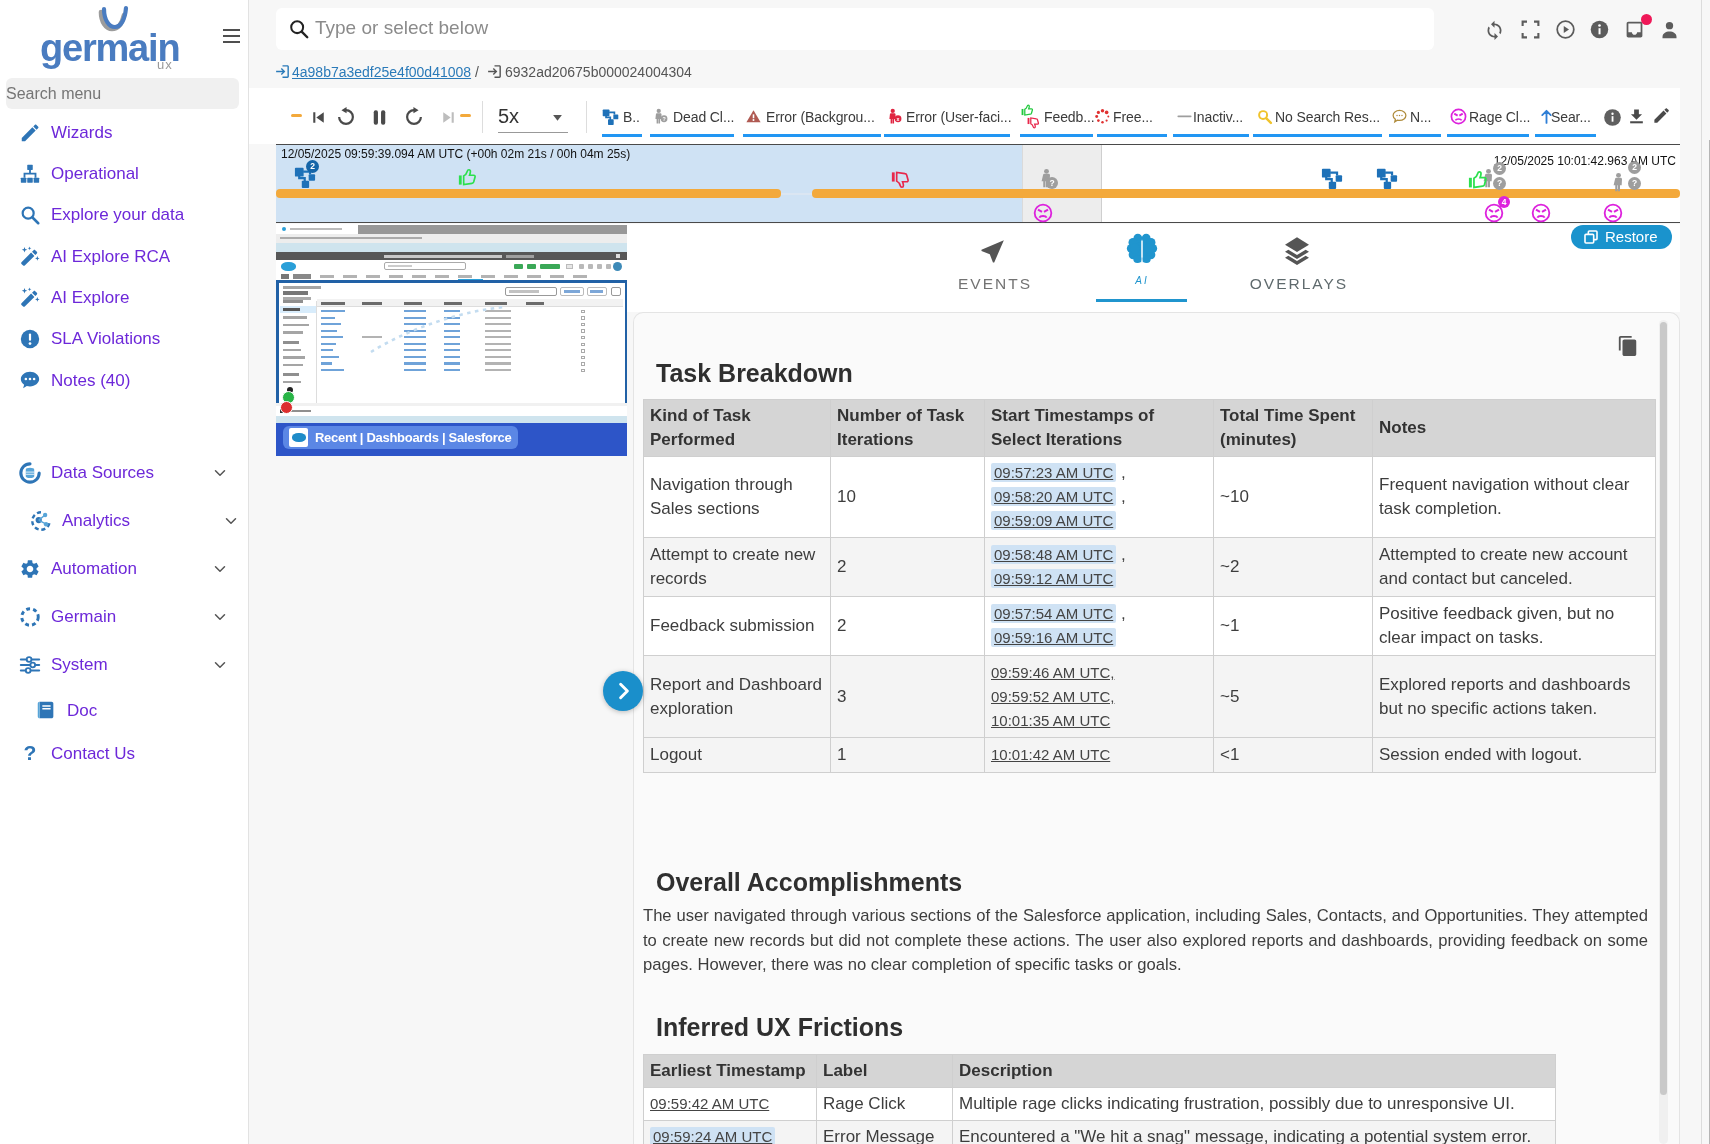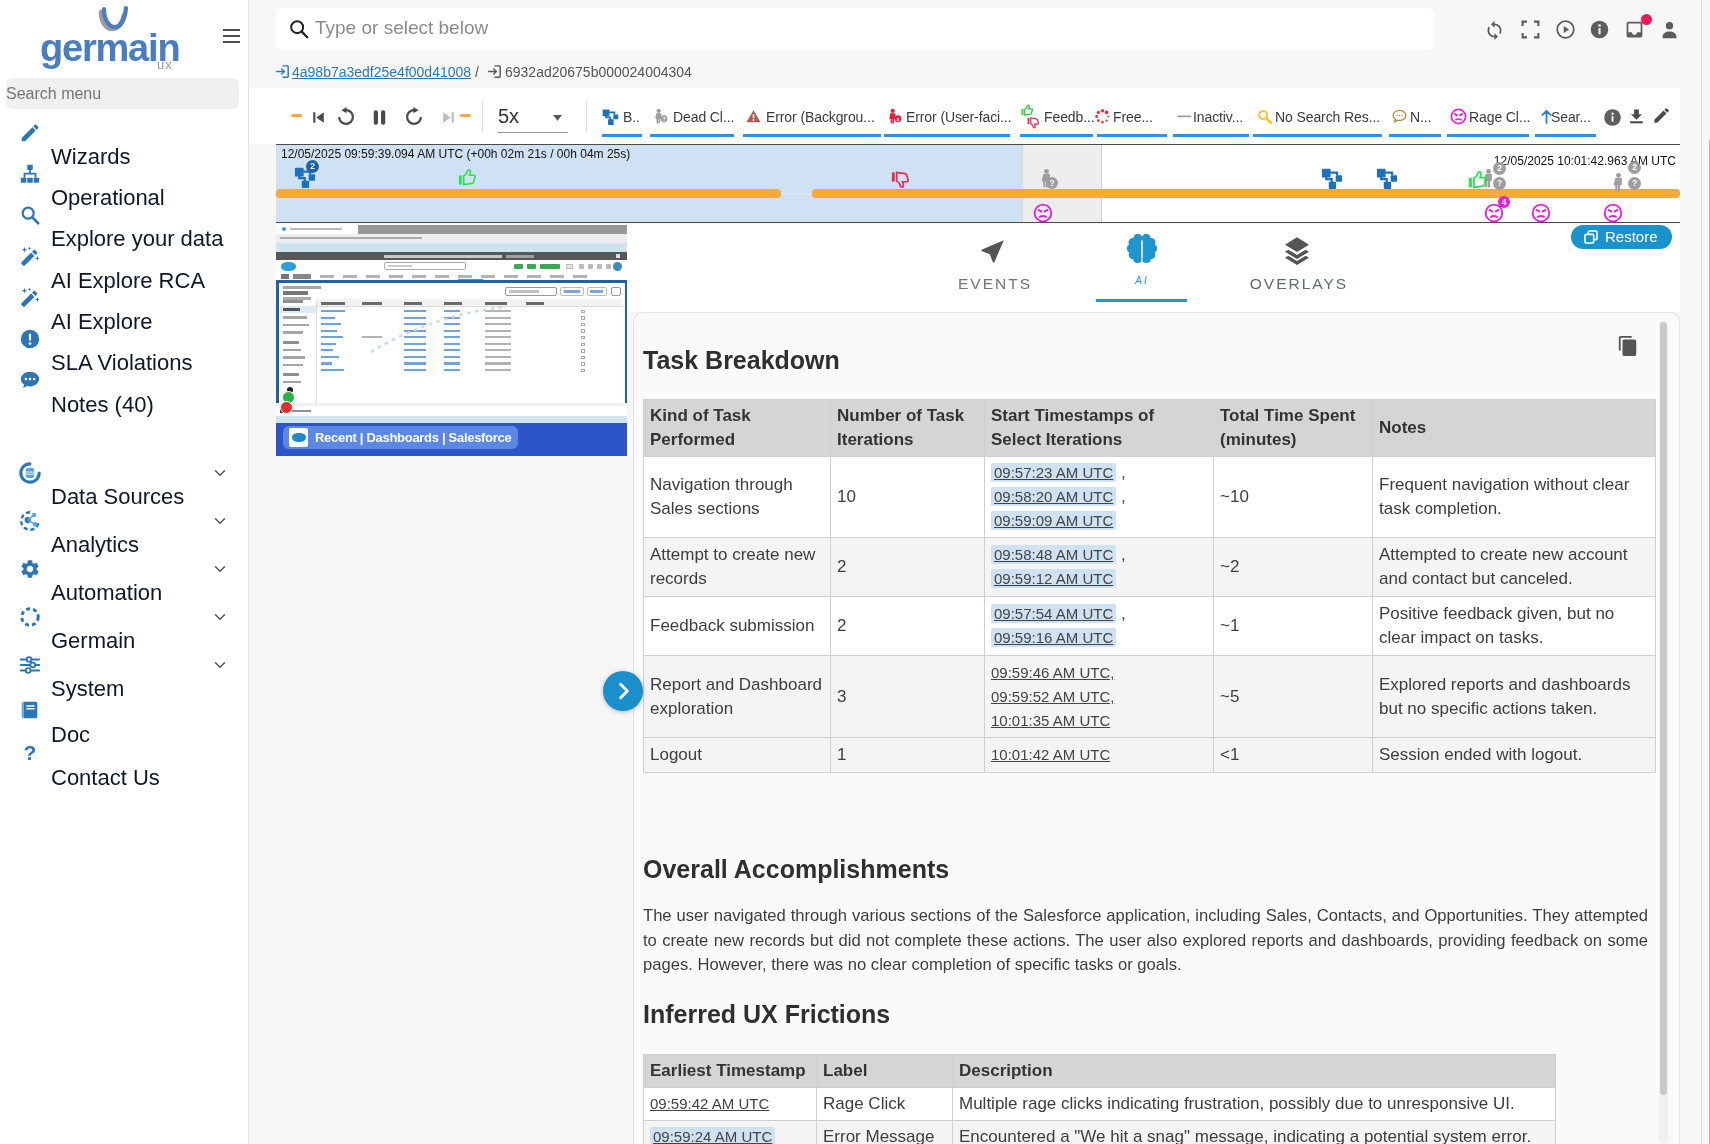--- a/index.html
+++ b/index.html
@@ -1,21 +1,21 @@
 <!DOCTYPE html>
 <html><head><meta charset="utf-8"><style>
 *{margin:0;padding:0;box-sizing:border-box;}
 html,body{width:1710px;height:1144px;overflow:hidden;}
 body{font-family:"Liberation Sans",sans-serif;background:#f7f7f7;position:relative;}
 .abs{position:absolute;}
 #sidebar{position:absolute;left:0;top:0;width:249px;height:1144px;background:#fff;border-right:1px solid #e2e2e2;}
-.mi-lbl{font-size:22px;color:#0f172a;white-space:nowrap;margin-top:24px;}
+.mi-lbl{font-size:17px;color:#6d28d9;white-space:nowrap;}
 .chip{position:absolute;top:109px;font-size:14px;letter-spacing:-0.1px;color:#3b3b3b;white-space:nowrap;}
 .chipline{position:absolute;top:134px;height:3px;background:#2196f3;}
-h2.sec{position:absolute;font-size:25px;font-weight:bold;color:#2f2f2f;white-space:nowrap;margin:0;}
+h2.sec{position:absolute;font-size:25px;font-weight:bold;color:#2f2f2f;white-space:nowrap;margin:13px;}
 table.t{position:absolute;border-collapse:collapse;font-size:17px;color:#3d3d3d;table-layout:fixed;}
 td.tsc{line-height:23px;}
 table.t th{background:#d5d5d5;font-weight:bold;text-align:left;color:#333;}
 table.t th,table.t td{border:1px solid #cfcfcf;padding:4px 6px;vertical-align:middle;line-height:24px;}
 .ts{color:#444;text-decoration:underline;font-size:15px;}
 .hl{background:#cfe2f4;padding:0 3px;border-radius:2px;}
 </style></head><body>
 
 <div id="sidebar">
 <svg class="abs" style="left:94px;top:2px" width="40" height="36" viewBox="0 0 40 36">
@@ -102,21 +102,21 @@
           <rect x="7.4" y="8.6" width="9.2" height="7"></rect>
           <ellipse cx="12" cy="15.6" rx="4.6" ry="1.9"></ellipse>
         </g>
         <path d="M7.4,11 h9.2 M7.4,13.4 h9.2" stroke="#fff" stroke-width="0.9"></path>
       </svg>
 <div class="abs mi-lbl" style="left:51px;top:24.0px;transform:translateY(-50%)">Data Sources</div>
 <svg class="abs" style="left:211px;top:15px" width="18" height="18" viewBox="0 0 24 24">
         <path d="M6,9 l6,6 6,-6" fill="none" stroke="#555" stroke-width="2" stroke-linecap="round" stroke-linejoin="round"></path>
       </svg>
 </div>
-<div class="abs" style="left:0;top:497px;width:226px;height:48px">
+<div class="abs" style="left:11px;top:497px;width:226px;height:48px">
 <svg class="abs" style="left:19px;top:13px" width="22" height="22" viewBox="0 0 24 24">
         <path d="M12,2.5 A9.5,9.5 0 1 0 21.5,12" fill="none" stroke="#2e75b6" stroke-width="2.6" stroke-dasharray="4.5 3"></path>
         <circle cx="9.5" cy="11" r="3.4" fill="#2e75b6"></circle>
         <circle cx="16.5" cy="5.5" r="2.4" fill="#58a5d8"></circle>
         <circle cx="17.5" cy="15.5" r="2.4" fill="#58a5d8"></circle>
         <path d="M9.5,11 L16.5,5.5 M9.5,11 L17.5,15.5" stroke="#58a5d8" stroke-width="1.6"></path>
       </svg>
 <div class="abs mi-lbl" style="left:51px;top:24.0px;transform:translateY(-50%)">Analytics</div>
 <svg class="abs" style="left:211px;top:15px" width="18" height="18" viewBox="0 0 24 24">
         <path d="M6,9 l6,6 6,-6" fill="none" stroke="#555" stroke-width="2" stroke-linecap="round" stroke-linejoin="round"></path>
@@ -154,21 +154,21 @@
           <circle cx="11" cy="6" r="2.6"></circle>
           <circle cx="15" cy="12" r="2.6"></circle>
           <circle cx="10" cy="18" r="2.6"></circle>
         </g>
       </svg>
 <div class="abs mi-lbl" style="left:51px;top:24.0px;transform:translateY(-50%)">System</div>
 <svg class="abs" style="left:211px;top:15px" width="18" height="18" viewBox="0 0 24 24">
         <path d="M6,9 l6,6 6,-6" fill="none" stroke="#555" stroke-width="2" stroke-linecap="round" stroke-linejoin="round"></path>
       </svg>
 </div>
-<div class="abs" style="left:0;top:689px;width:258px;height:44px">
+<div class="abs" style="left:16px;top:689px;width:258px;height:44px">
 <svg class="abs" style="left:19px;top:11px" width="22" height="22" viewBox="0 0 24 24">
         <path d="M5,2 h13 c1.1,0 2,0.9 2,2 v14 c0,1.1 -0.9,2 -2,2 H5 Z" fill="#2e75b6"></path>
         <path d="M5,2 v18 c-1,0 -2,-0.9 -2,-2 V4 c0,-1.1 1,-2 2,-2 Z" fill="#58a5d8"></path>
         <path d="M8,6.5 h9 M8,9.5 h9" stroke="#fff" stroke-width="1.5"></path>
         <path d="M5,20 h15 v2 H5 c-1,0-2,-0.9-2,-2 0,0 1,0 2,0 Z" fill="#fff" opacity="0"></path>
       </svg>
 <div class="abs mi-lbl" style="left:51px;top:22.0px;transform:translateY(-50%)">Doc</div>
 </div>
 <div class="abs" style="left:0;top:733px;width:249px;height:41px">
 <svg class="abs" style="left:19px;top:10px" width="22" height="22" viewBox="0 0 24 24">

